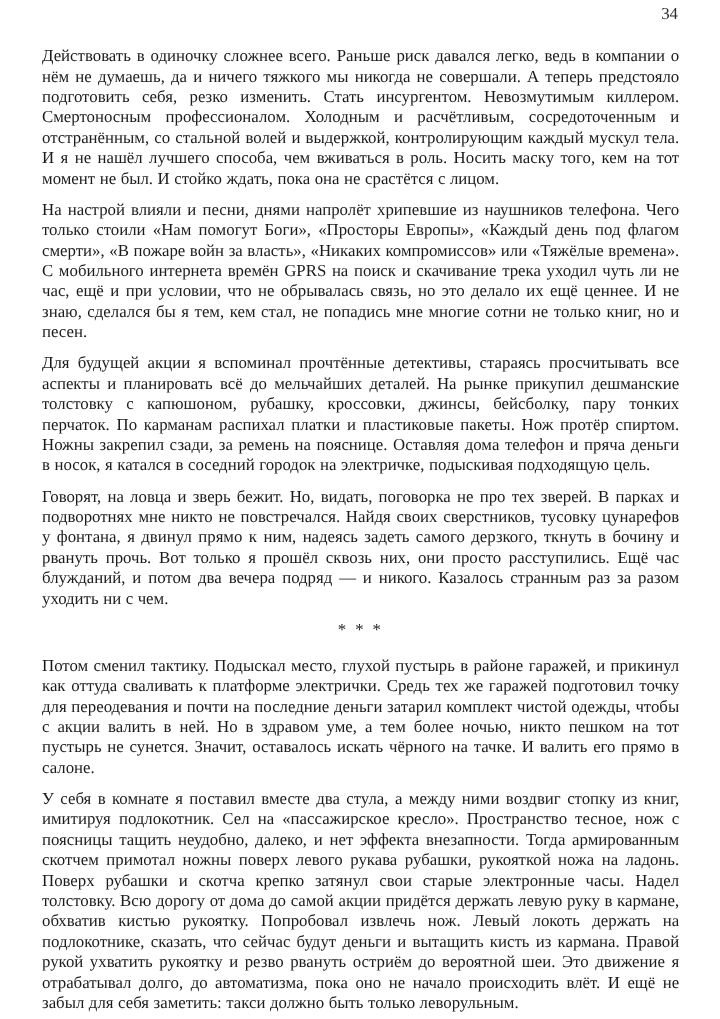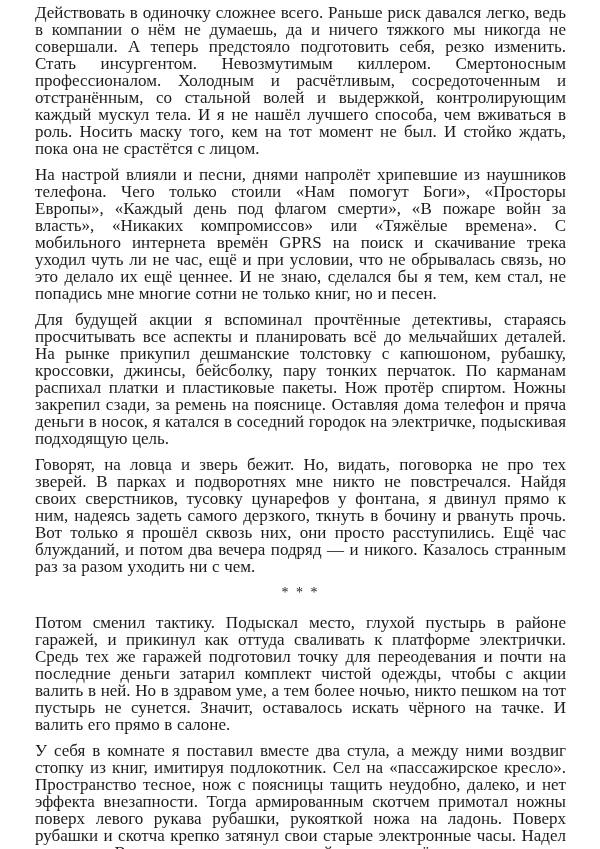--- a/index.html
+++ b/index.html
@@ -23,21 +23,21 @@
   .page-number {
     text-align: right;
     font-size: 14px;
     line-height: 18px;
     color: #2a2a2a;
     padding-right: 1px;
     margin-bottom: 17px;
   }
   .content p {
     margin: 0 0 9px 0;
-    font-size: 17px;
+    font-size: 14px;
     line-height: 17px;
     text-align: justify;
     text-justify: inter-word;
     hyphens: none;
     word-spacing: 0.02em;
   }
   .content p:last-child {
     margin-bottom: 0;
   }
   .content .sep {
@@ -48,20 +48,21 @@
     letter-spacing: 2px;
     color: #1b1b1b;
   }
   .content .i {
   }
 </style>
 </head>
 <body>
 
 <div class="page">
+  <div class="page-number">34</div>
   <div class="content" id="content">
       <p><span>Действовать в одиночку сложнее всего. Раньше риск давался легко, ведь в компании о нём не думаешь, да и ничего тяжкого мы никогда не совершали. А теперь предстояло подготовить себя, резко изменить. Стать инсургентом. Невозмутимым киллером. Смертоносным профессионалом. Холодным и расчётливым, сосредоточенным и отстранённым, со стальной волей и выдержкой, контролирующим каждый мускул тела. И я не нашёл лучшего способа, чем вживаться в роль. Носить маску того, кем на тот момент не был. И стойко ждать, пока она не срастётся с лицом.</span></p>
       <p><span>На настрой влияли и песни, днями напролёт хрипевшие из наушников телефона. Чего только стоили «</span><span class="i">Нам помогут Боги</span><span>», «</span><span class="i">Просторы Европы</span><span>», «</span><span class="i">Каждый день под флагом смерти</span><span>», «</span><span class="i">В пожаре войн за власть</span><span>», «</span><span class="i">Никаких компромиссов</span><span>» или «</span><span class="i">Тяжёлые времена</span><span>». С мобильного интернета времён GPRS на поиск и скачивание трека уходил чуть ли не час, ещё и при условии, что не обрывалась связь, но это делало их ещё ценнее. И не знаю, сделался бы я тем, кем стал, не попадись мне многие сотни не только книг, но и песен.</span></p>
       <p><span>Для будущей акции я вспоминал прочтённые детективы, стараясь просчитывать все аспекты и планировать всё до мельчайших деталей. На рынке прикупил дешманские толстовку с капюшоном, рубашку, кроссовки, джинсы, бейсболку, пару тонких перчаток. По карманам распихал платки и пластиковые пакеты. Нож протёр спиртом. Ножны закрепил сзади, за ремень на пояснице. Оставляя дома телефон и пряча деньги в носок, я катался в соседний городок на электричке, подыскивая подходящую цель.</span></p>
       <p><span>Говорят, на ловца и зверь бежит. Но, видать, поговорка не про тех зверей. В парках и подворотнях мне никто не повстречался. Найдя своих сверстников, тусовку цунарефов у фонтана, я двинул прямо к ним, надеясь задеть самого дерзкого, ткнуть в бочину и рвануть прочь. Вот только я прошёл сквозь них, они просто расступились. Ещё час блужданий, и потом два вечера подряд — и никого. Казалось странным раз за разом уходить ни с чем.</span></p>
       <div class="sep">* * *</div>
       <p><span>Потом сменил тактику. Подыскал место, глухой пустырь в районе гаражей, и прикинул как оттуда сваливать к платформе электрички. Средь тех же гаражей подготовил точку для переодевания и почти на последние деньги затарил комплект чистой одежды, чтобы с акции валить в ней. Но в здравом уме, а тем более ночью, никто пешком на тот пустырь не сунется. Значит, оставалось искать чёрного на тачке. И валить его прямо в салоне.</span></p>
       <p><span>У себя в комнате я поставил вместе два стула, а между ними воздвиг стопку из книг, имитируя подлокотник. Сел на «пассажирское кресло». Пространство тесное, нож с поясницы тащить неудобно, далеко, и нет эффекта внезапности. Тогда армированным скотчем примотал ножны поверх левого рукава рубашки, рукояткой ножа на ладонь. Поверх рубашки и скотча крепко затянул свои старые электронные часы. Надел толстовку. Всю дорогу от дома до самой акции придётся держать левую руку в кармане, обхватив кистью рукоятку. Попробовал извлечь нож. Левый локоть держать на подлокотнике, сказать, что сейчас будут деньги и вытащить кисть из кармана. Правой рукой ухватить рукоятку и резво рвануть остриём до вероятной шеи. Это движение я отрабатывал долго, до автоматизма, пока оно не начало происходить влёт. И ещё не забыл для себя заметить: такси должно быть только леворульным.</span></p>
       <div class="sep">* * *</div>
     </div>

